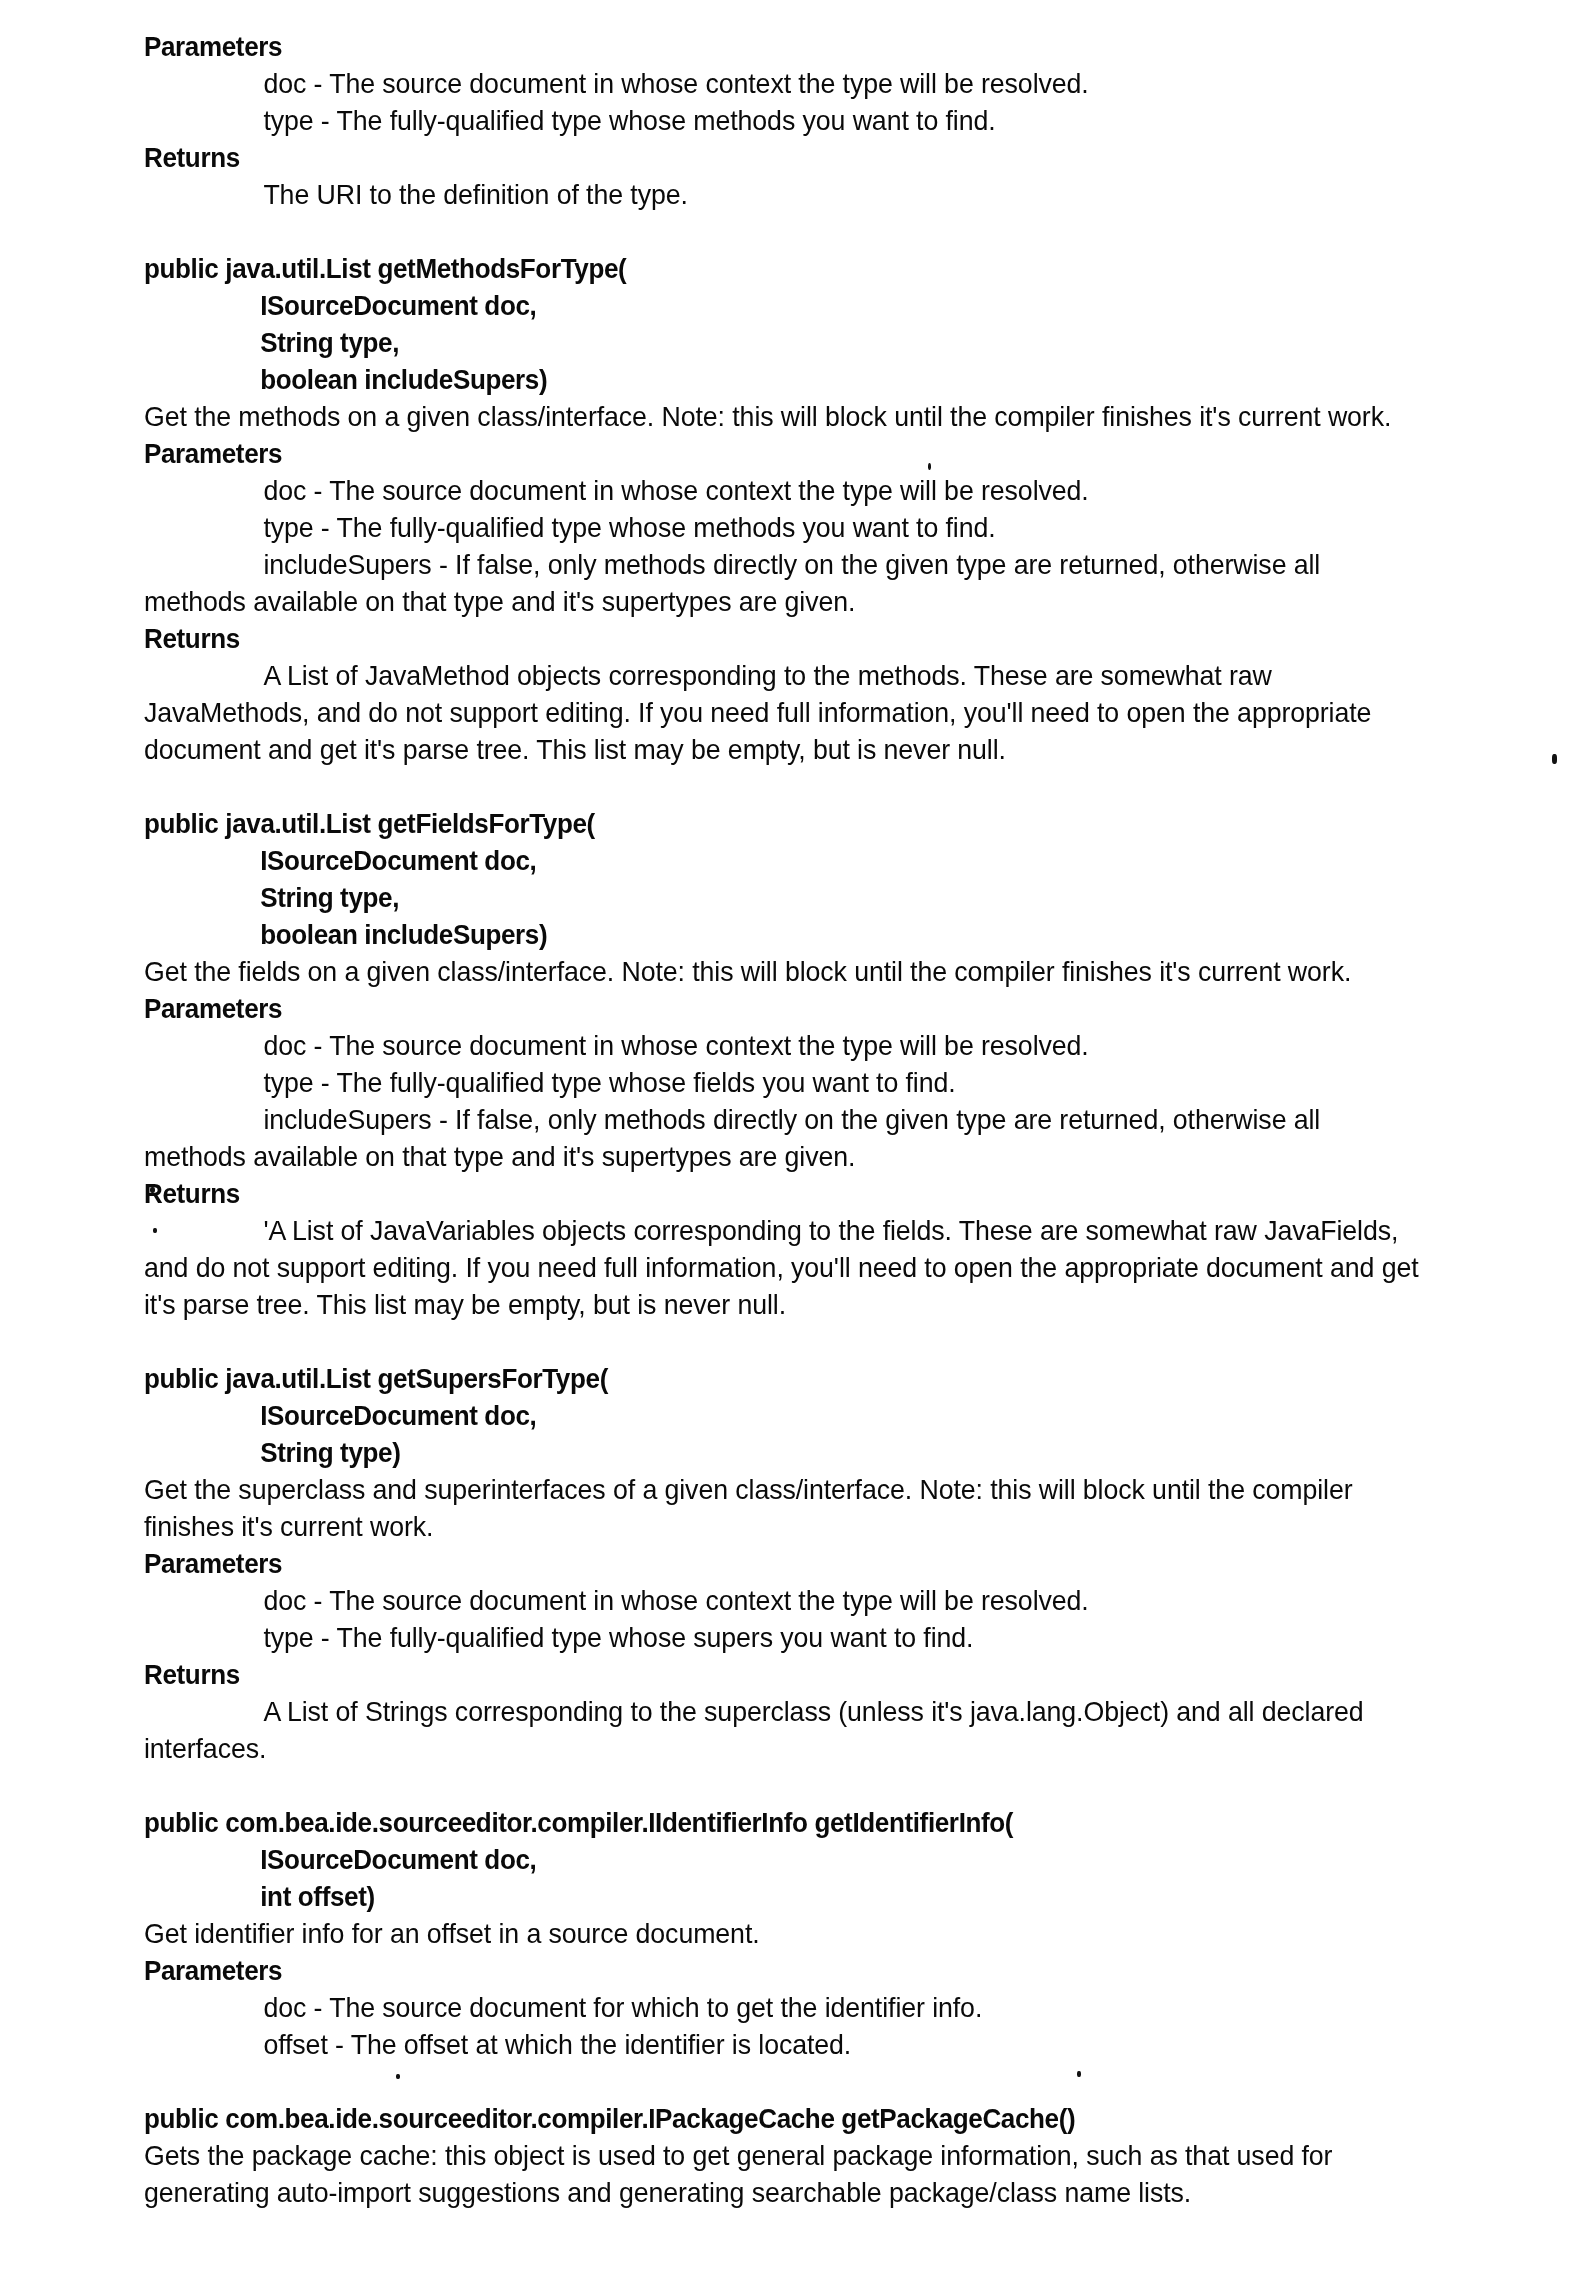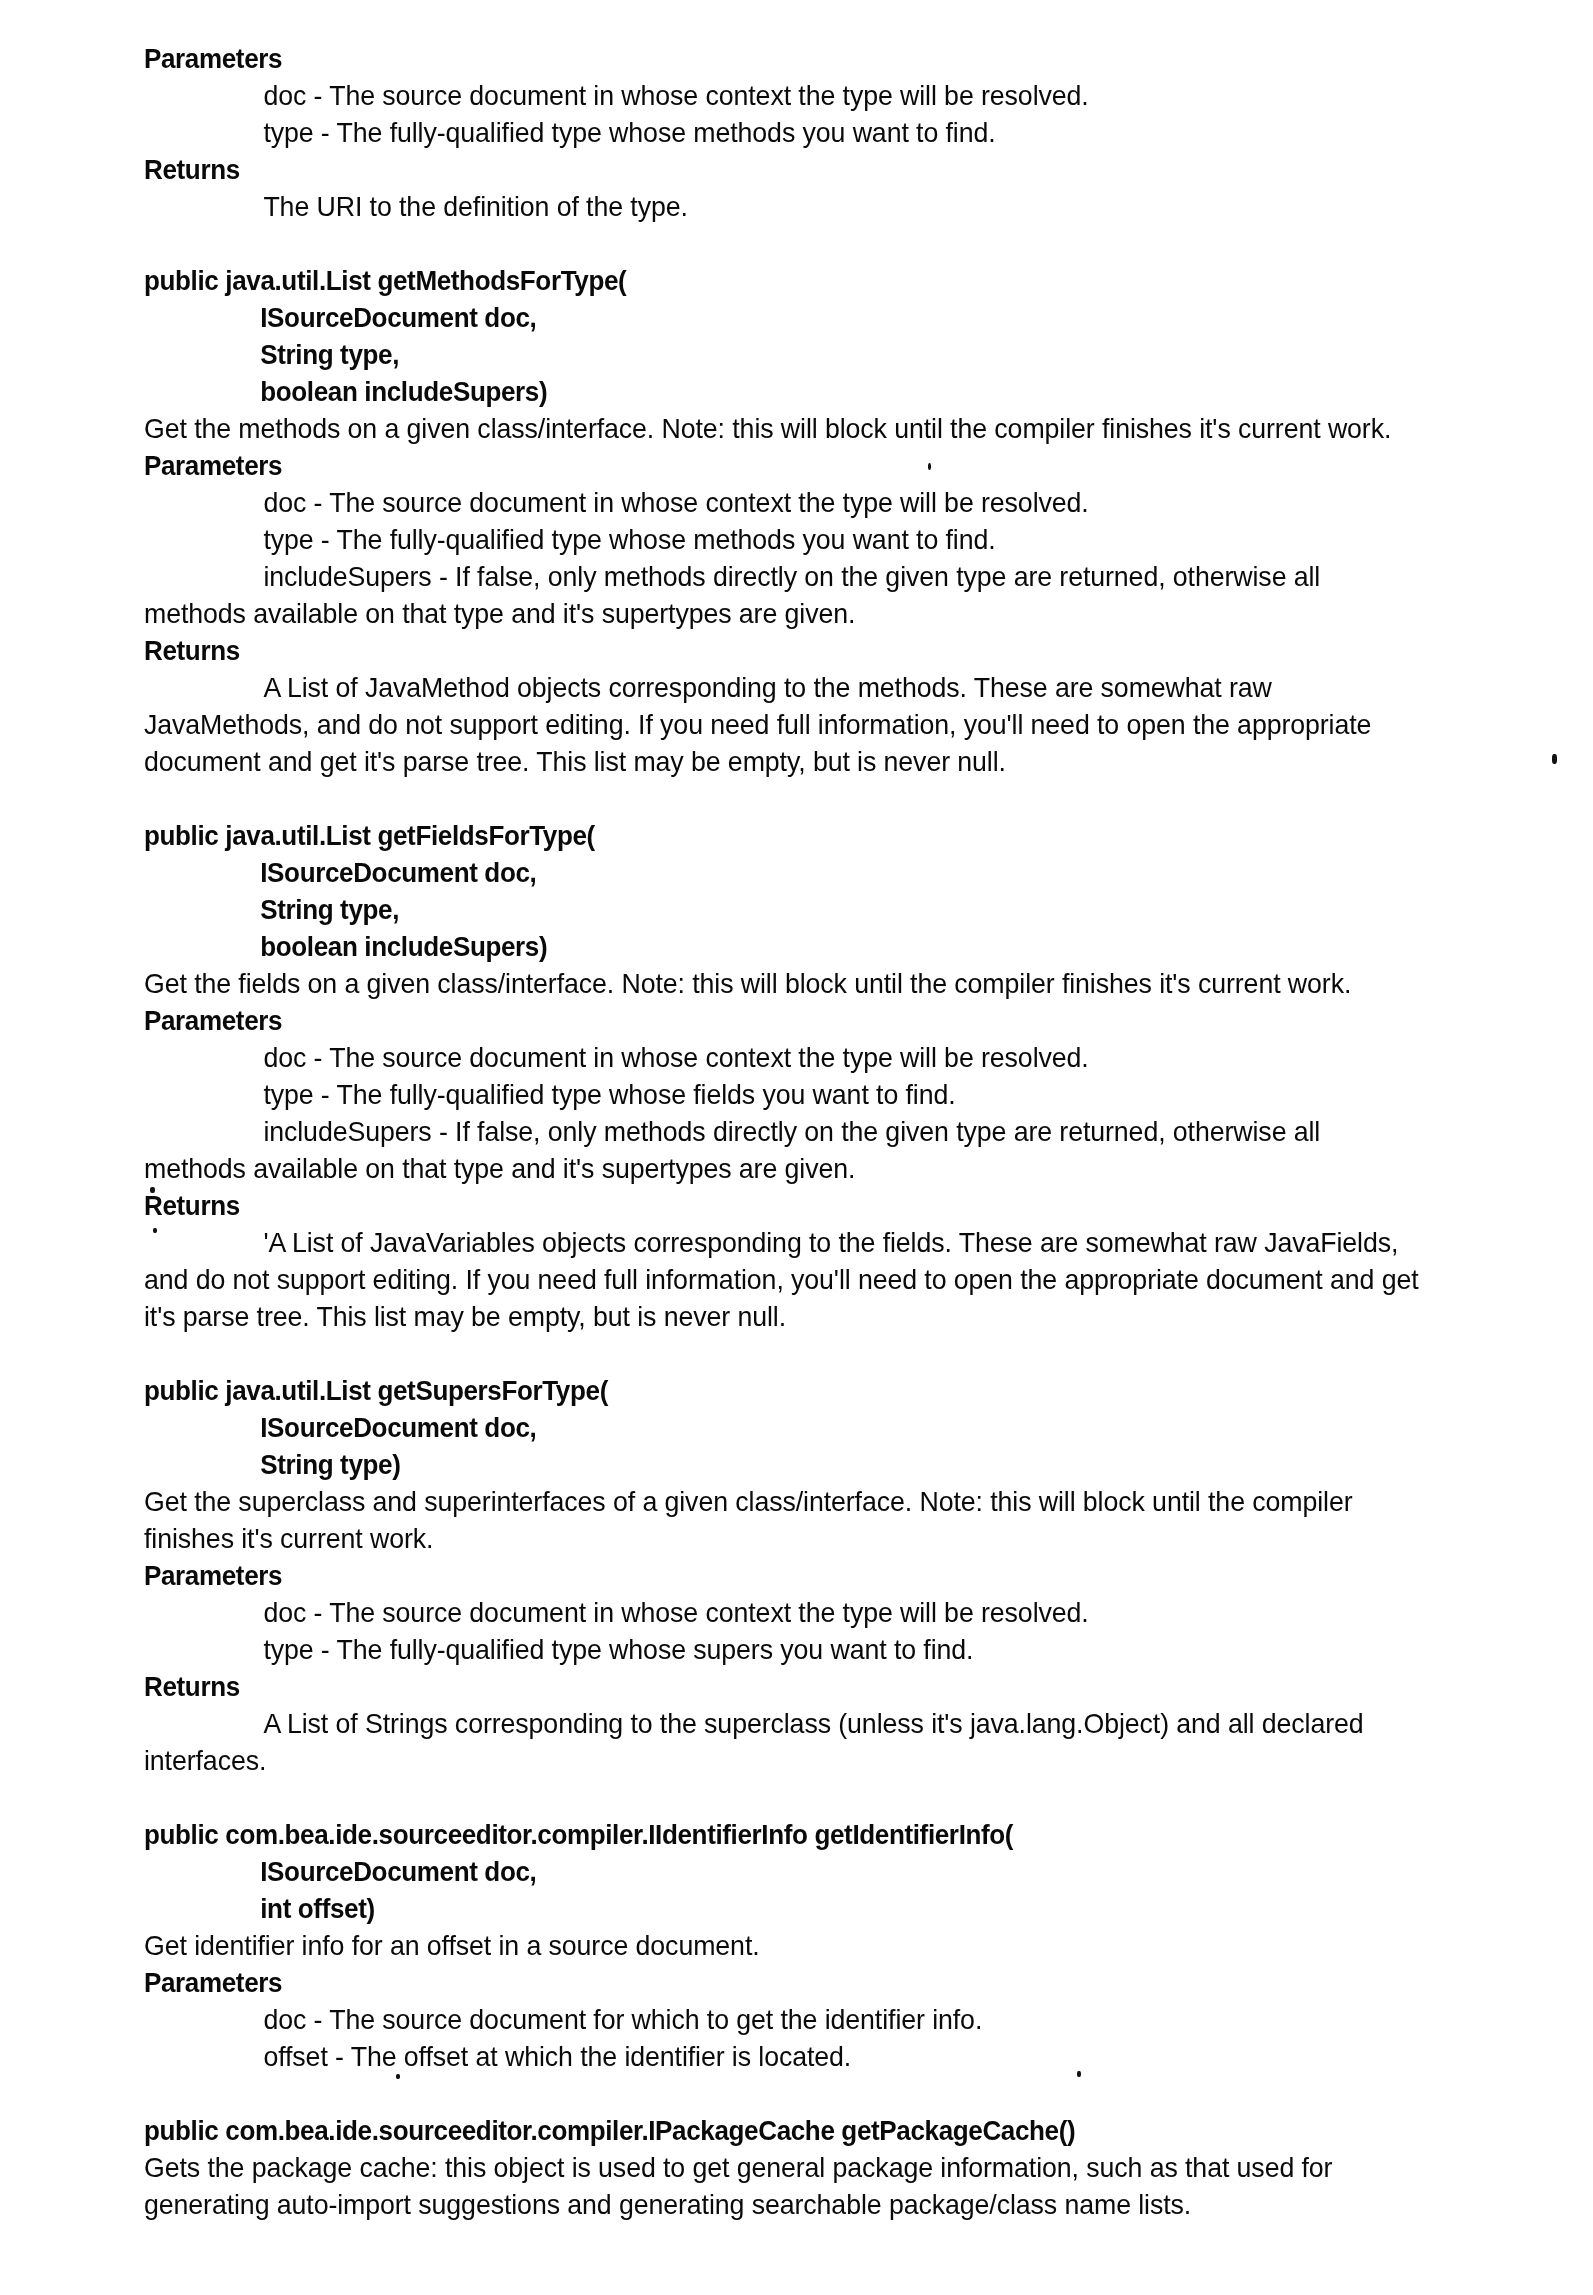--- a/index.html
+++ b/index.html
@@ -15,21 +15,21 @@
   #page {
     position: relative;
     width: 1594px;
     height: 2295px;
     background: #ffffff;
     overflow: hidden;
   }
   #content {
     position: absolute;
     left: 144px;
-    top: 40px;
+    top: 28px;
     width: 1344px;
   }
   
   .ln {
     font-size: 28px;
     line-height: 37px;
     letter-spacing: -0.1px;
     transform: scaleX(0.955);
     transform-origin: left center;
     white-space: pre-wrap;

